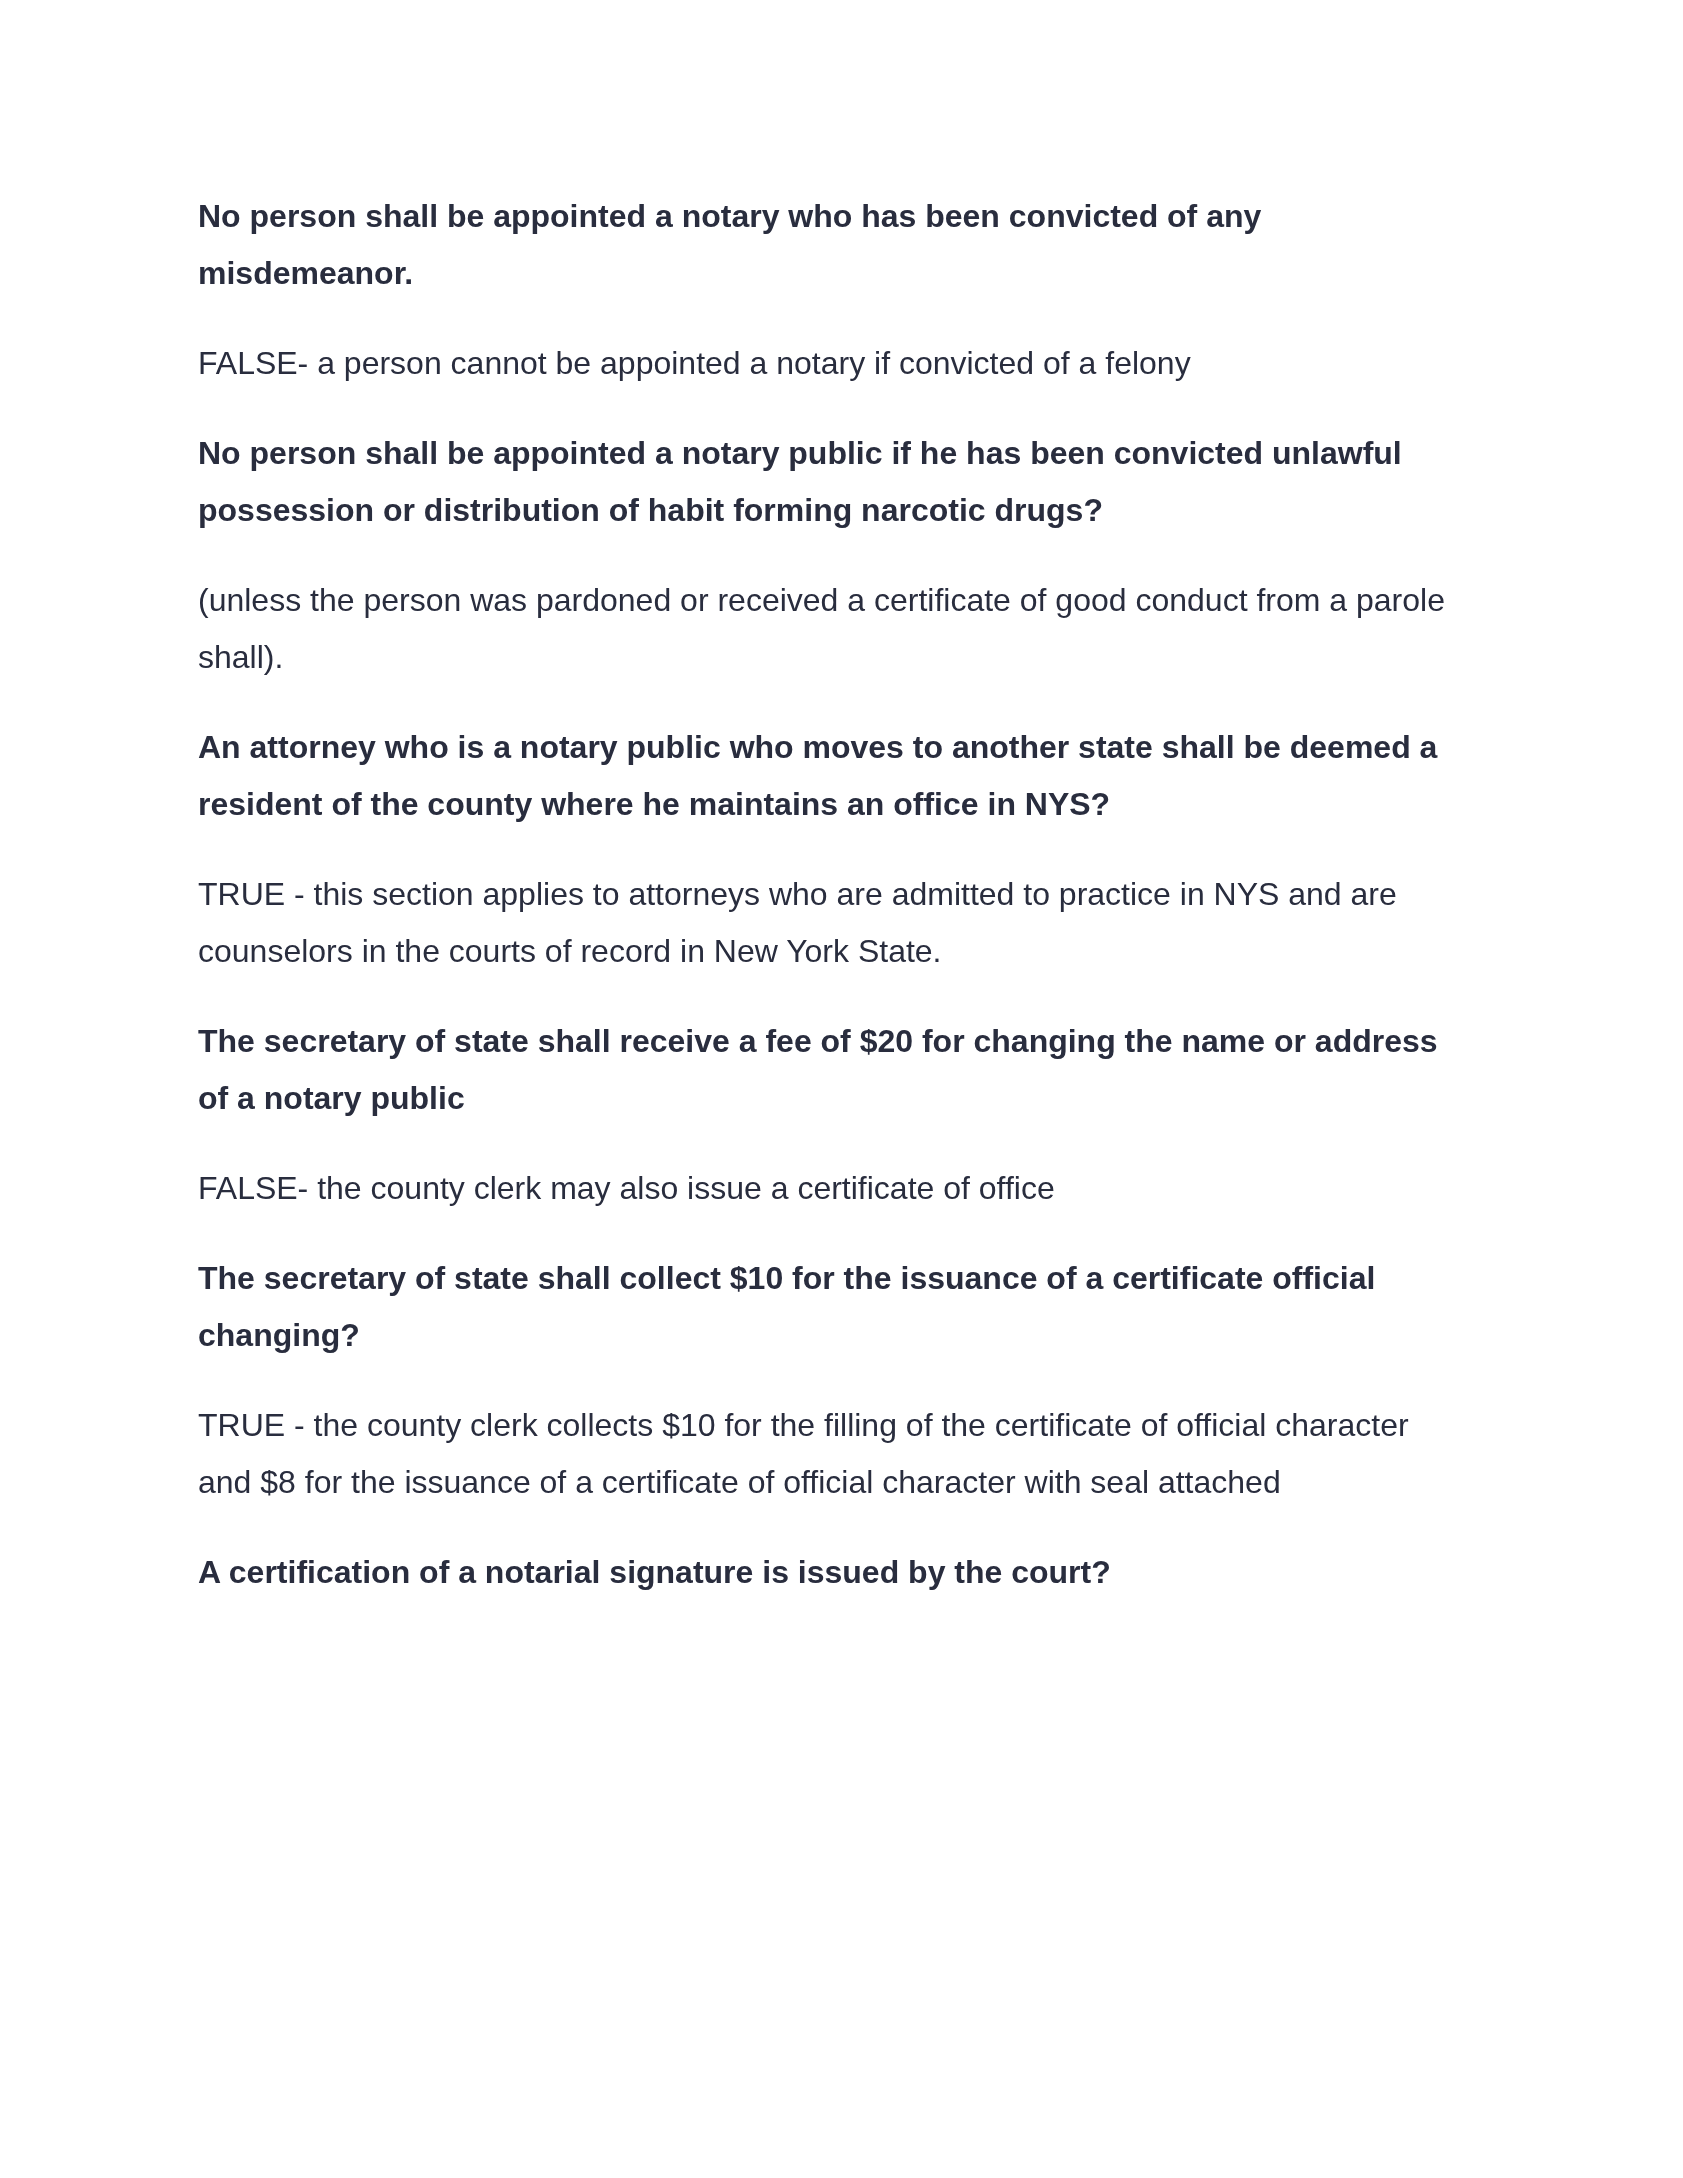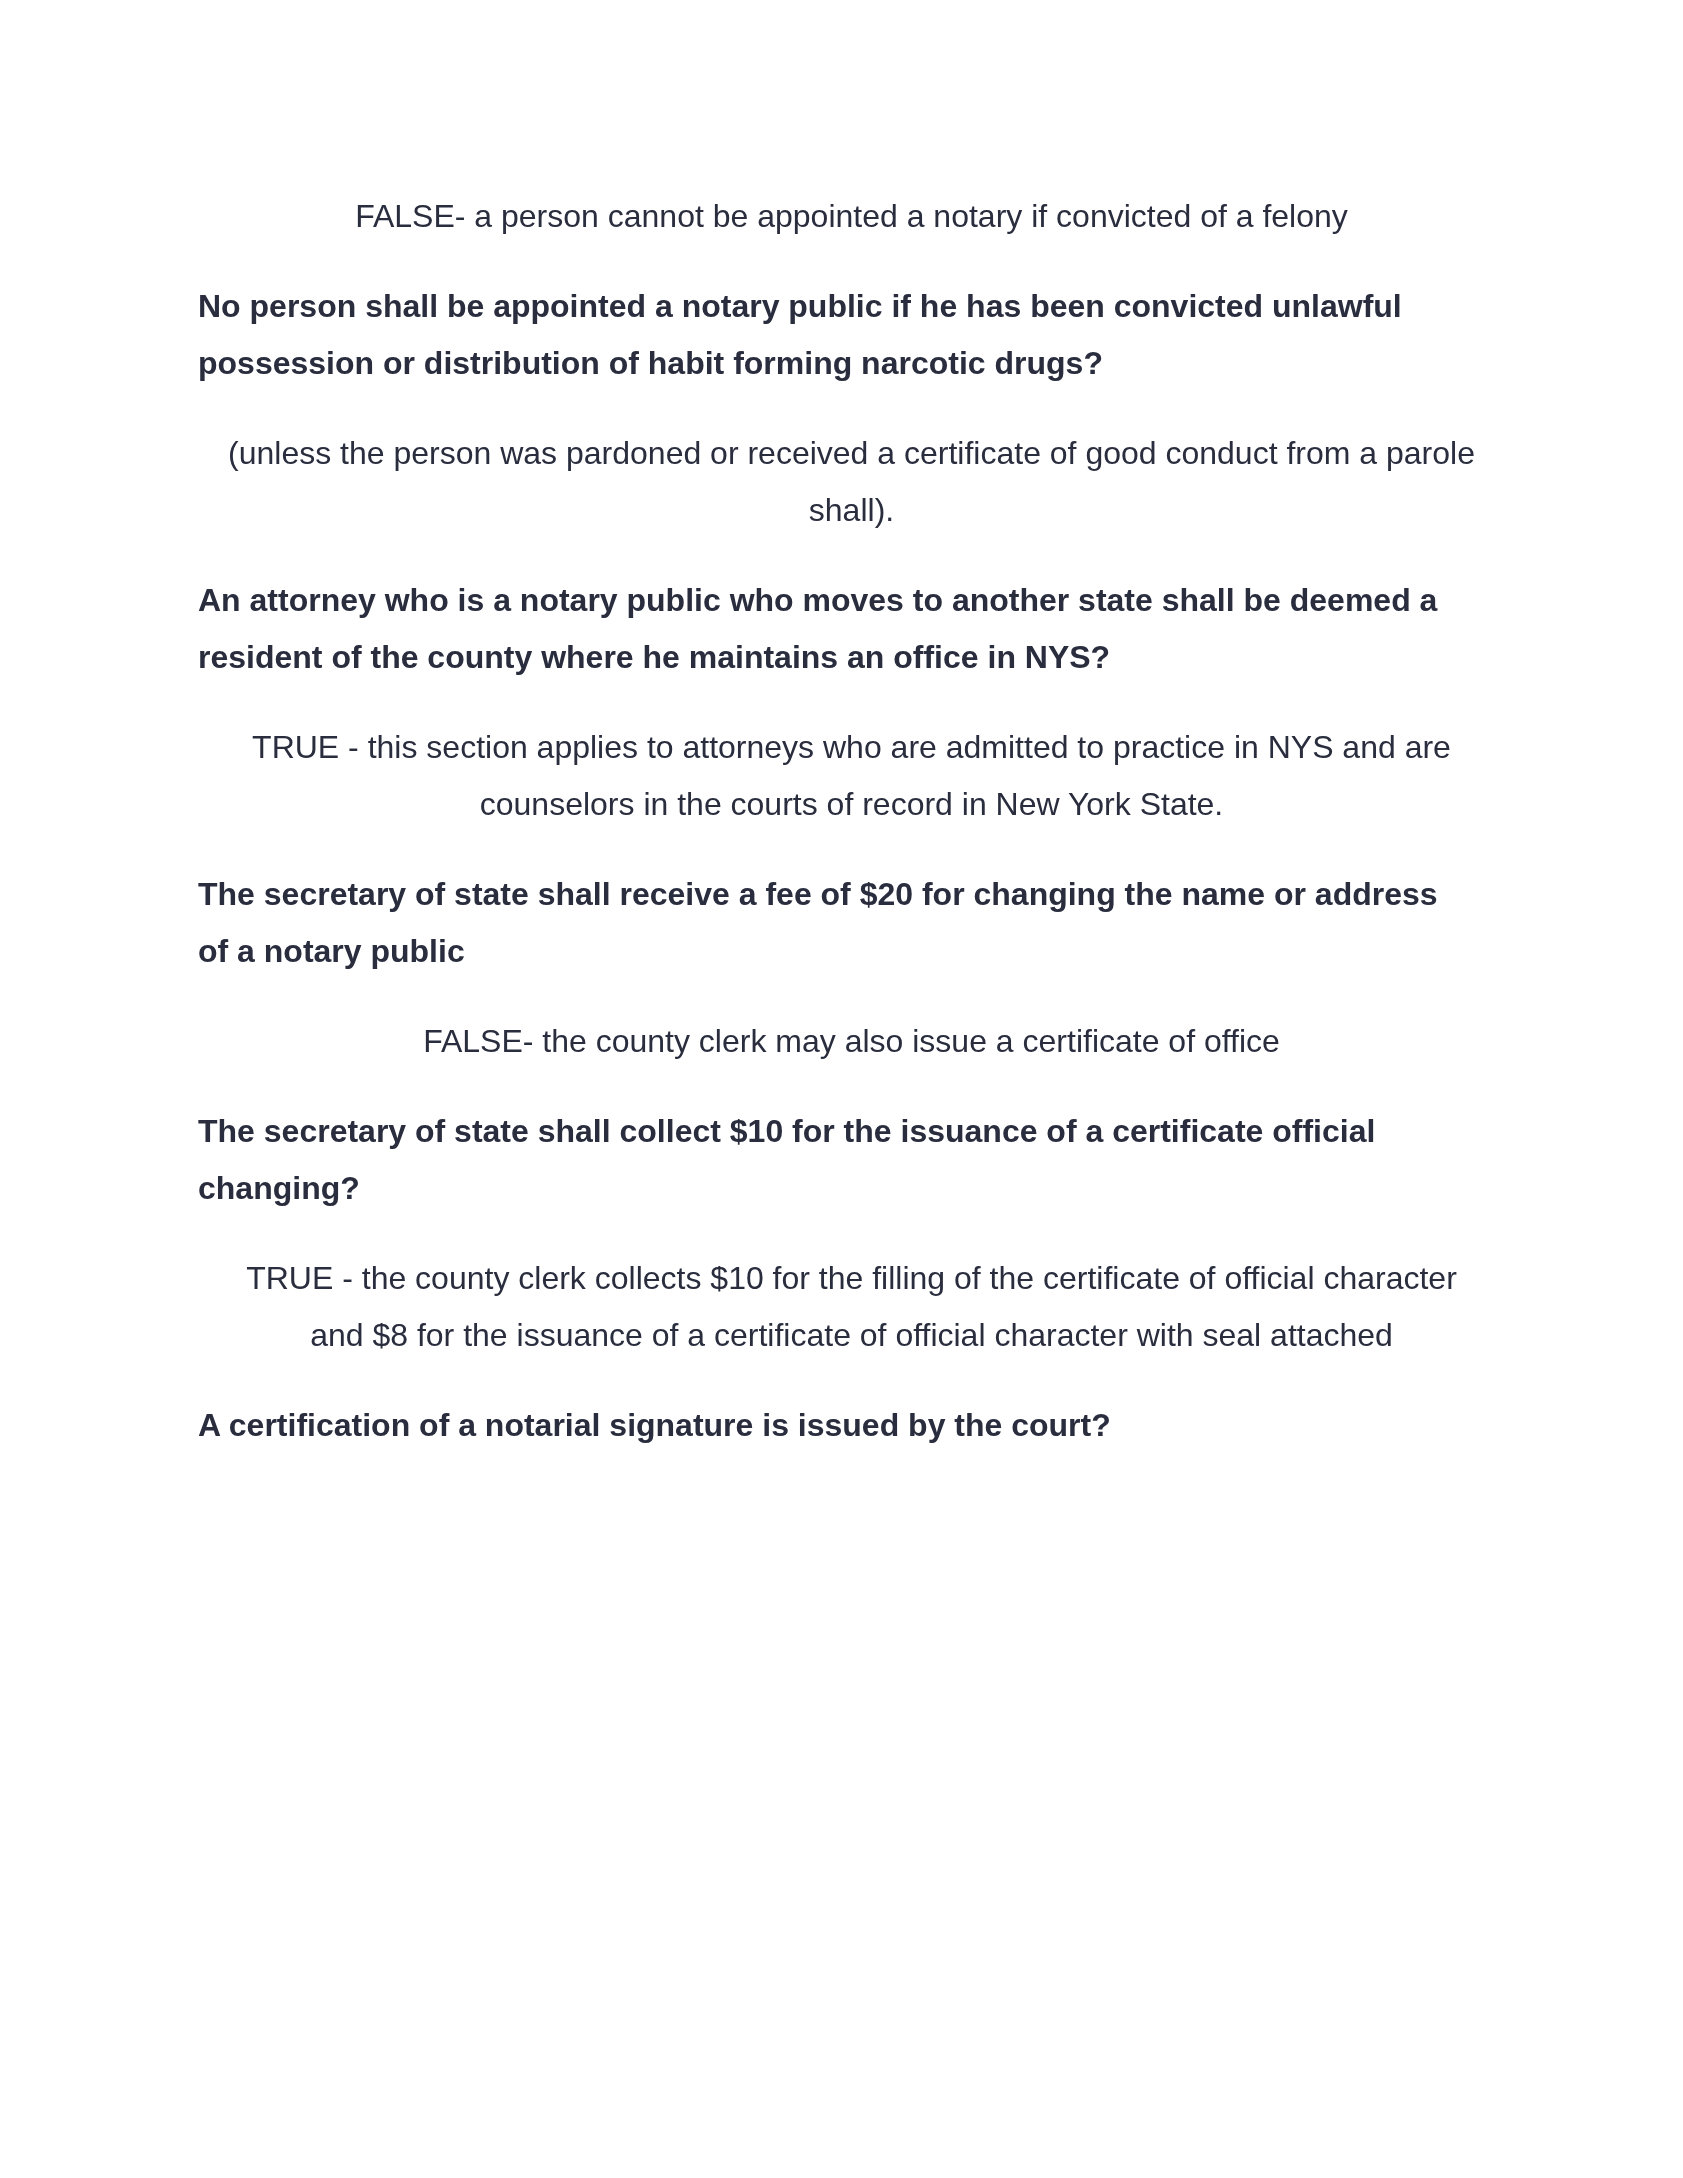--- a/index.html
+++ b/index.html
@@ -24,32 +24,35 @@
       line-height: 57px;
     }
     .para {
       margin: 0 0 33px 0;
     }
     .para.question {
       font-weight: bold;
     }
     .para.answer {
       font-weight: normal;
-      text-align: center;
     }
     .line {
       display: block;
       white-space: nowrap;
     }
   </style>
 </head>
 <body>
 
 <div class="page">
 
+  <p class="para question">
+    <span class="line">No person shall be appointed a notary who has been convicted of any</span>
+    <span class="line">misdemeanor.</span>
+  </p>
 
   <p class="para answer">
     <span class="line">FALSE- a person cannot be appointed a notary if convicted of a felony</span>
   </p>
 
   <p class="para question">
     <span class="line">No person shall be appointed a notary public if he has been convicted unlawful</span>
     <span class="line">possession or distribution of habit forming narcotic drugs?</span>
   </p>
 

